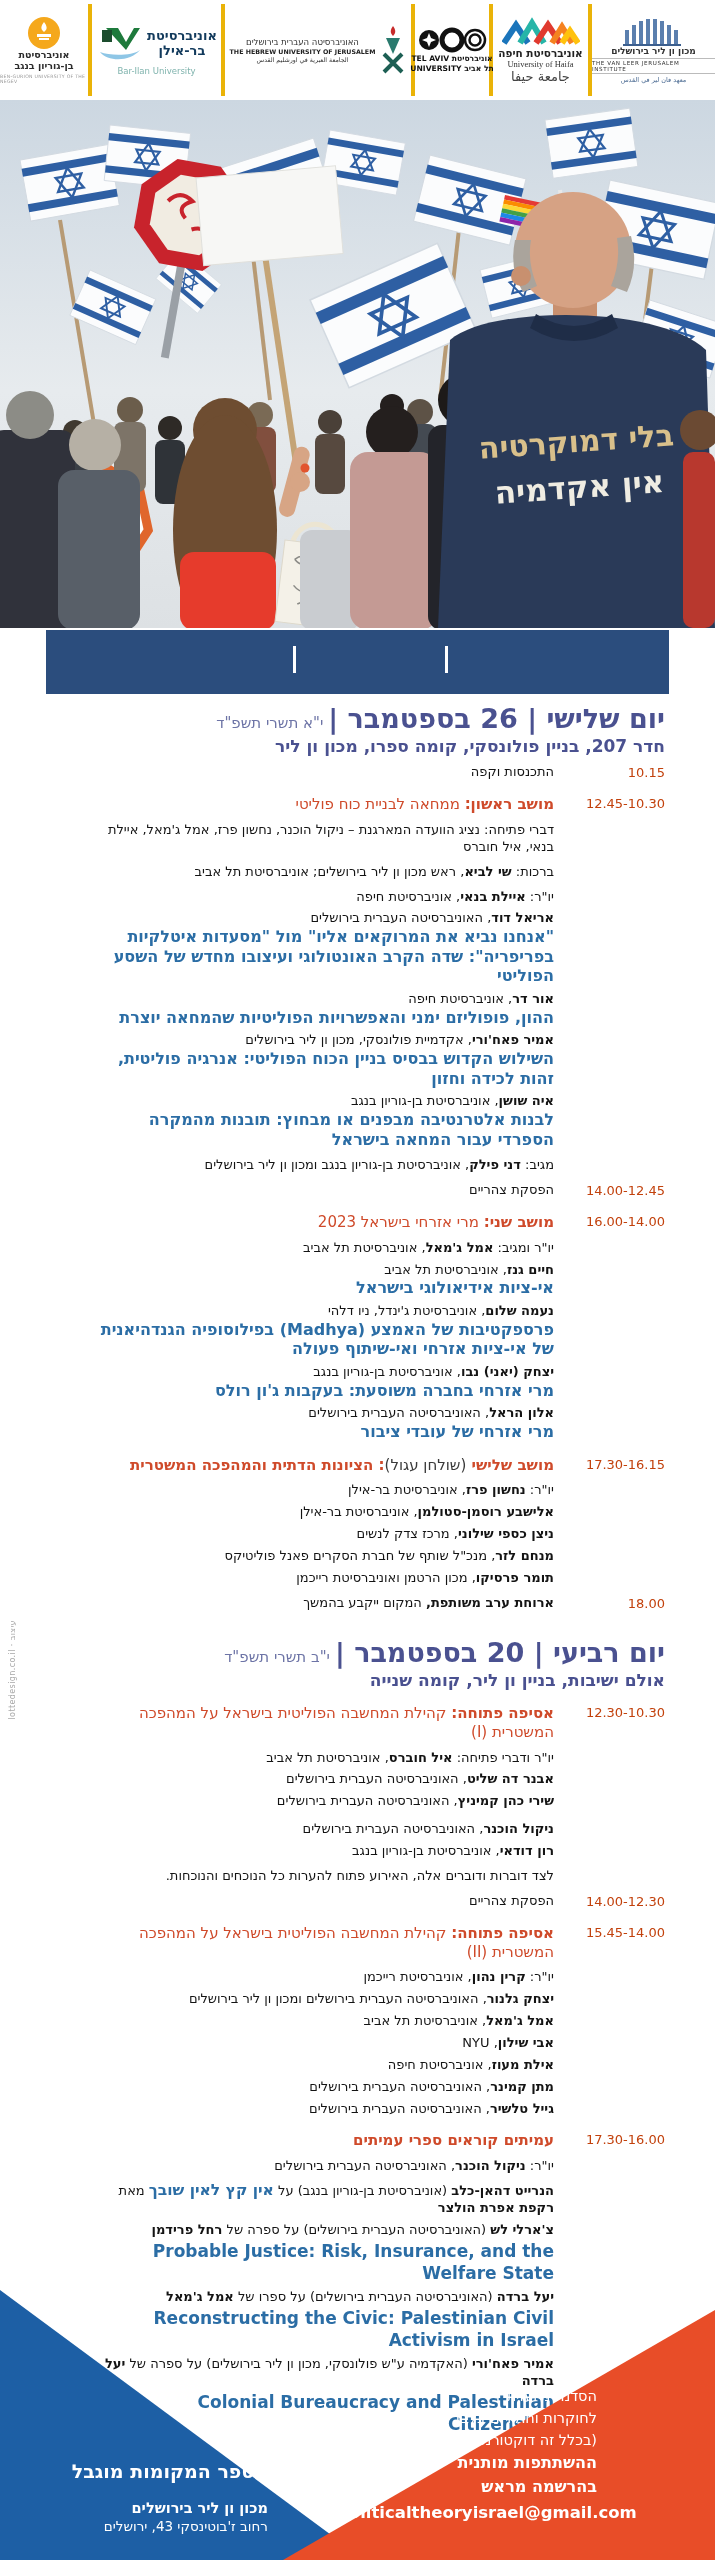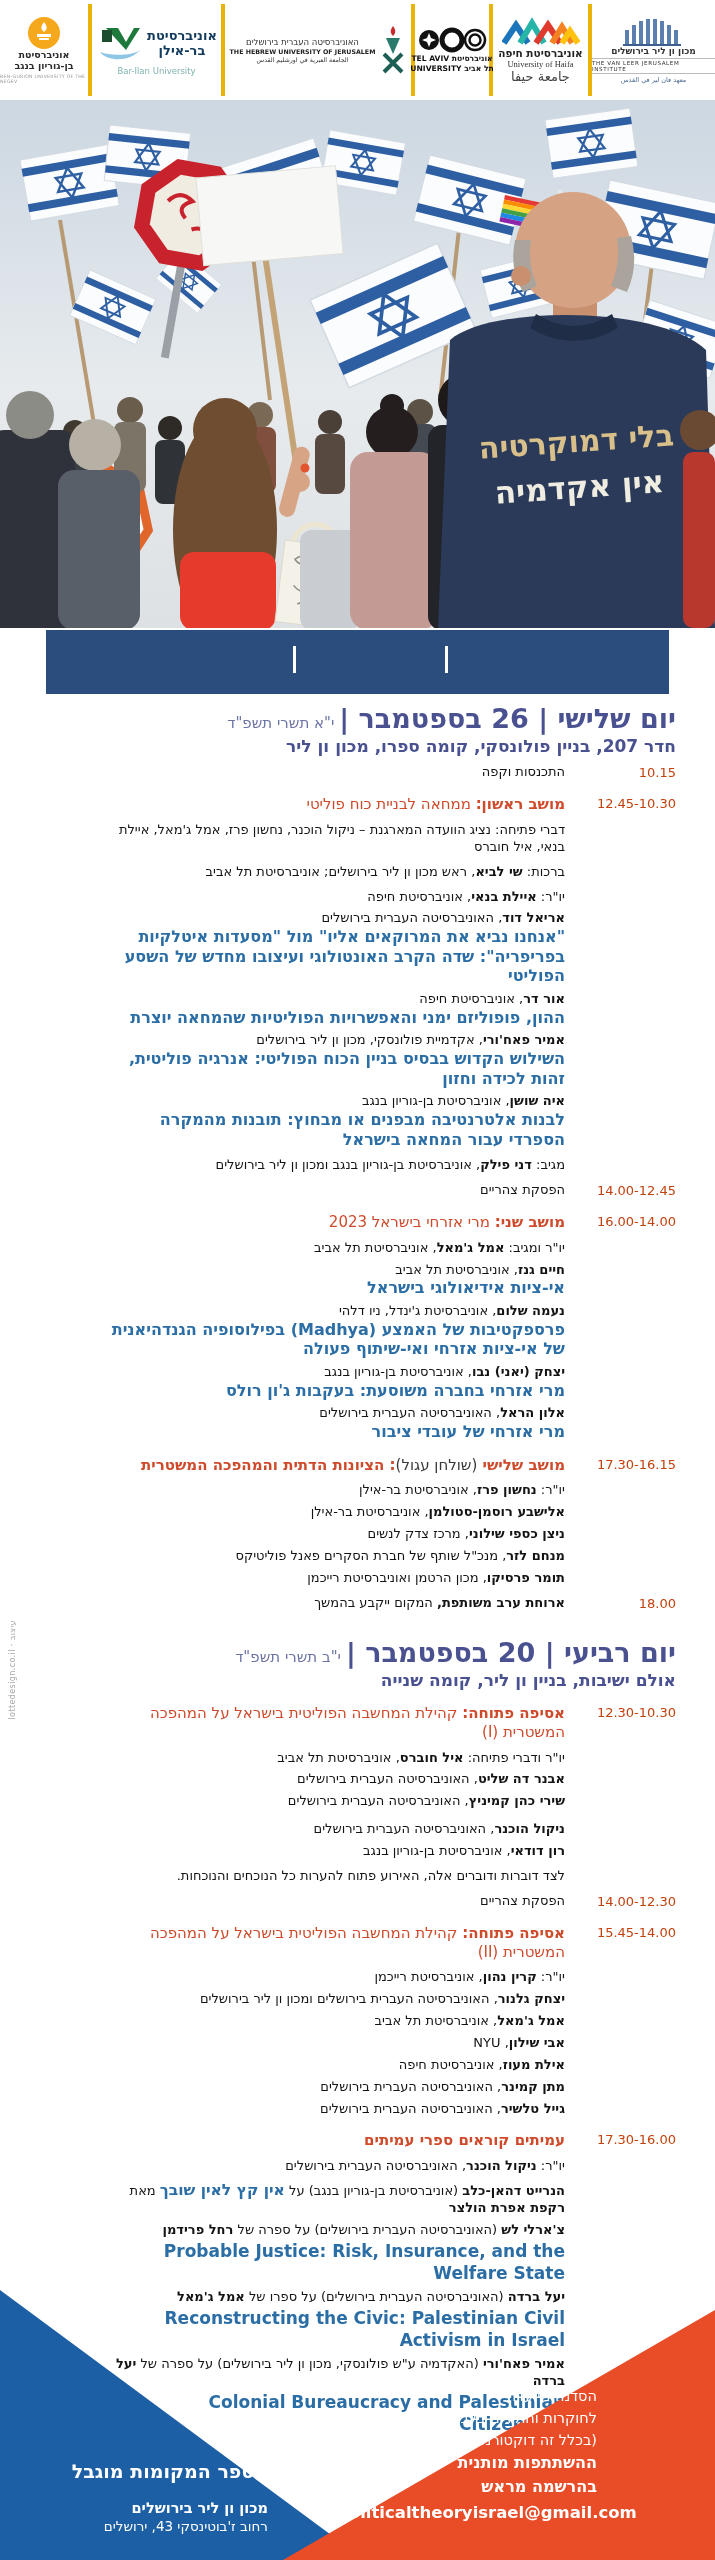--- a/index.html
+++ b/index.html
@@ -34,21 +34,21 @@
 
   
   .photo{display:block;width:715px;height:528px;}
 
   
   .band{margin:2px 0 0 46px;width:623px;height:64px;background:#2b4d7d;position:relative;}
   .sep{position:absolute;top:16px;width:3px;height:27px;background:#fff;}
   .s1{left:247px;}.s2{left:399px;}
 
   
-  .content{direction:rtl;padding:10px 39px 0 56px;}
+  .content{direction:rtl;padding:10px 50px 0 56px;}
   .day-h{line-height:1.12;}
   .dh-big{font-size:27px;font-weight:bold;color:#4a5190;}
   .dh-sm{font-size:15px;color:#6d74a6;margin-right:5px;}
   .loc{font-size:17px;font-weight:bold;color:#4a5190;margin-top:2px;}
   .day+.day{margin-top:26px;}
   .row{display:flex;align-items:flex-start;margin-top:5px;}
   .st-session{margin-top:14px;}
   .st-plain{margin-top:8px;}
   .st-title{margin-top:0;}
   .st-title-en{margin-top:1px;}

